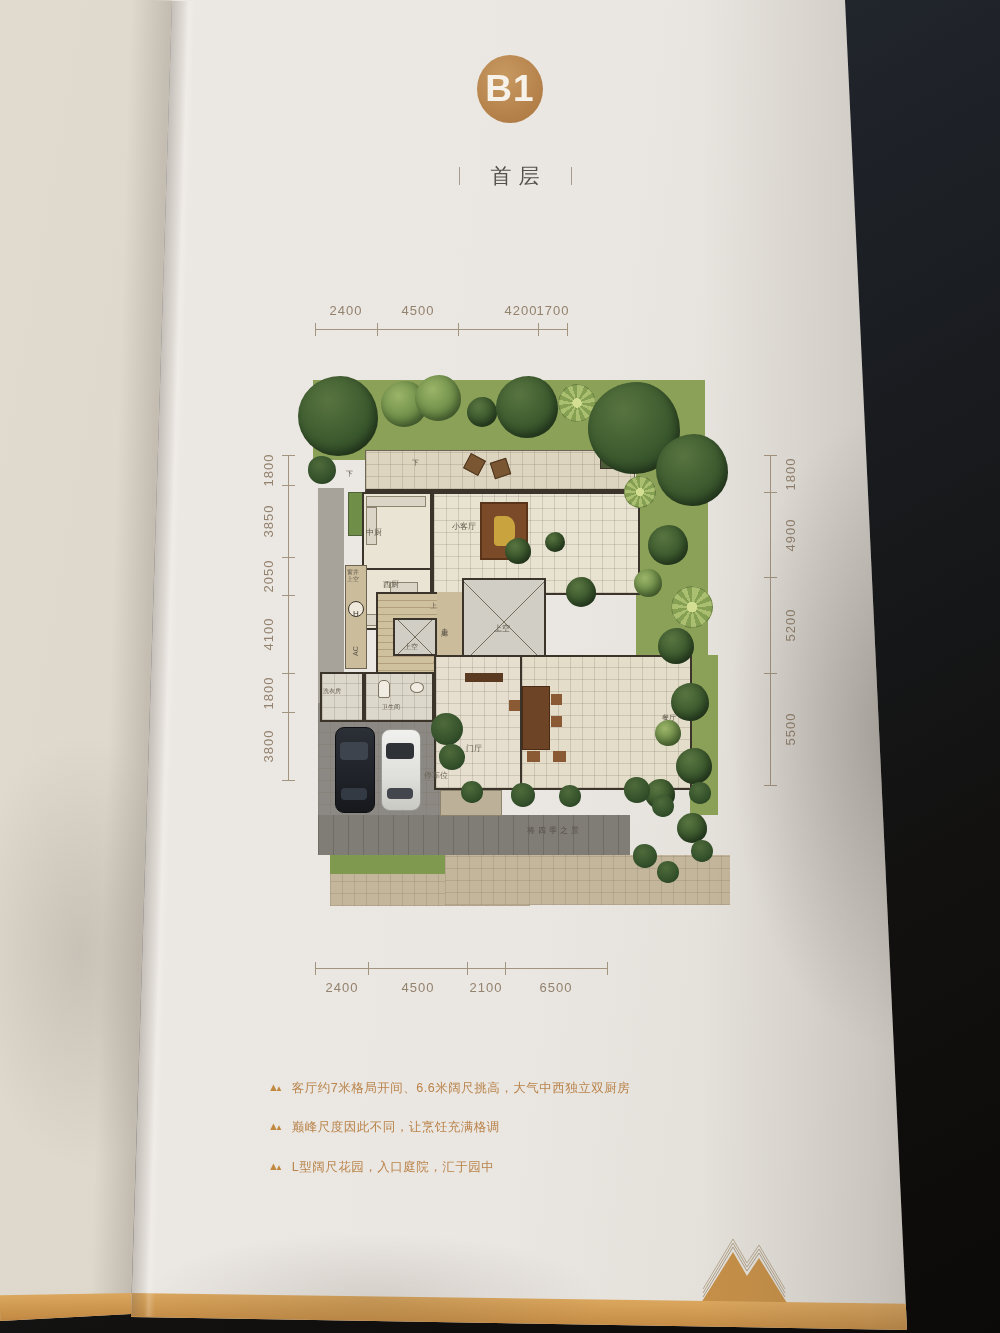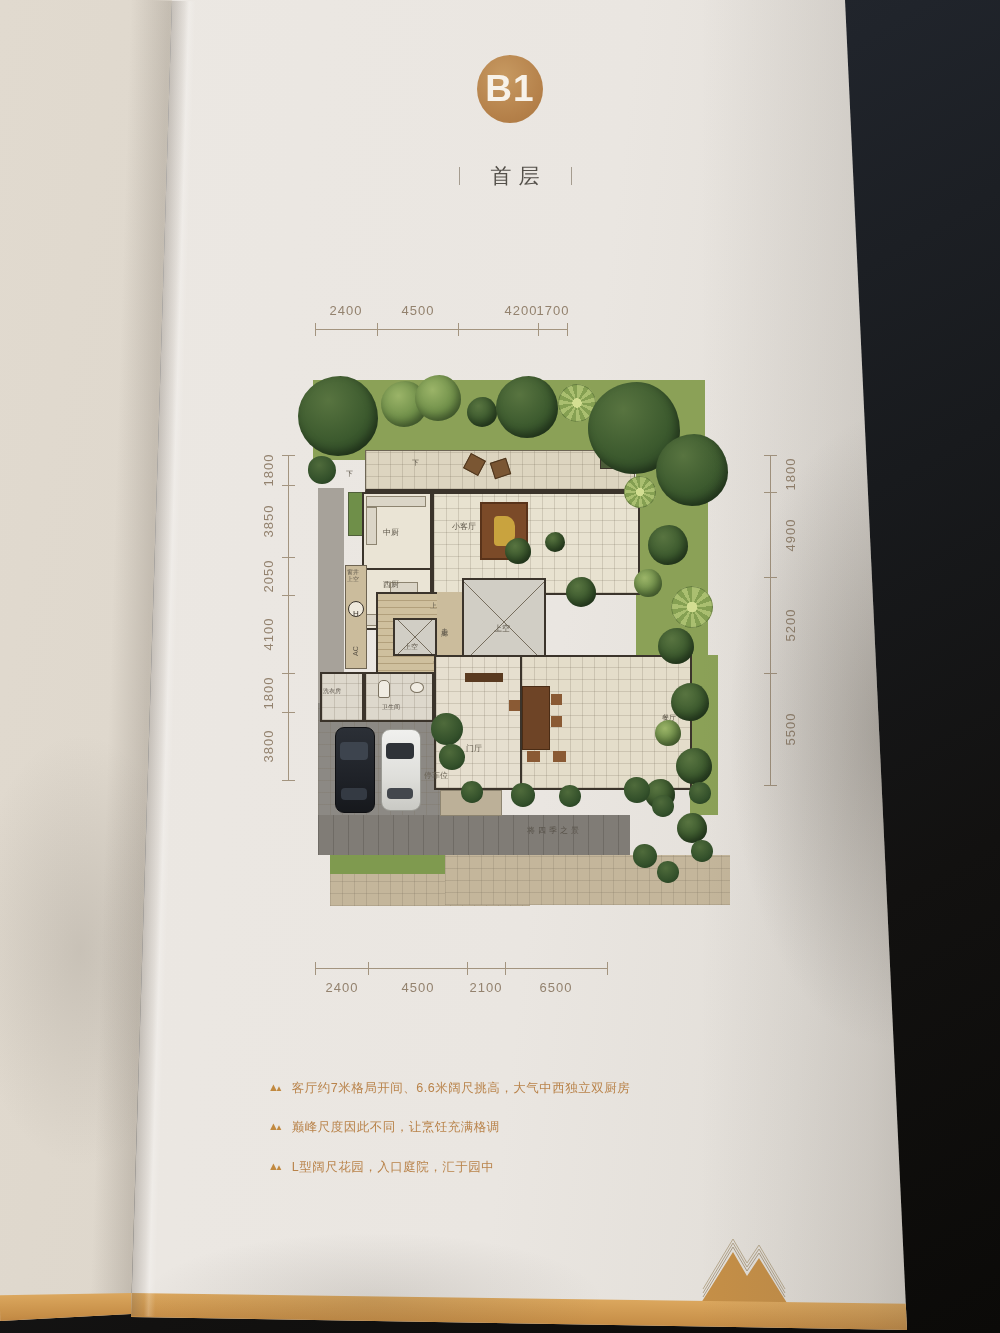--- a/index.html
+++ b/index.html
@@ -169,21 +169,21 @@
       <div class="hard" style="left:466px;top:456px;width:15px;height:15px;background:#7a5633;transform:rotate(28deg);border:1px solid #4c351d;"></div>
       <div class="hard" style="left:492px;top:460px;width:15px;height:15px;background:#7a5633;transform:rotate(-18deg);border:1px solid #4c351d;"></div>
       <span class="pl" style="left:412px;top:459px;font-size:7px;">下</span>
       <span class="pl" style="left:346px;top:470px;font-size:7px;">下</span>
       <div class="hard" style="left:348px;top:492px;width:22px;height:42px;background:#6f8f49;border:1px solid #50603a;"></div>
 
       <div class="room" style="left:362px;top:492px;width:70px;height:78px;">
         <div class="counter" style="left:2px;top:2px;width:60px;height:11px;"></div>
         <div class="counter" style="left:2px;top:13px;width:11px;height:38px;"></div>
       </div>
-      <span class="pl" style="left:383px;top:528px;">中厨</span>
+      <span class="pl" style="left:366px;top:528px;">中厨</span>
 
       <div class="room grid" style="left:432px;top:492px;width:208px;height:103px;background-color:#e8e2d0;"></div>
       <span class="pl" style="left:452px;top:522px;">小客厅</span>
       <div class="hard" style="left:480px;top:502px;width:48px;height:58px;background:#7b4a28;border:2px solid #59331a;box-sizing:border-box;">
         <div style="position:absolute;left:12px;top:12px;width:21px;height:30px;background:#c9a33e;border-radius:4px 10px 10px 4px;"></div>
       </div>
 
       <div class="room" style="left:362px;top:568px;width:70px;height:62px;">
         <div class="counter" style="left:2px;top:44px;width:60px;height:12px;"></div>
         <div class="counter" style="left:26px;top:12px;width:28px;height:12px;"></div>

